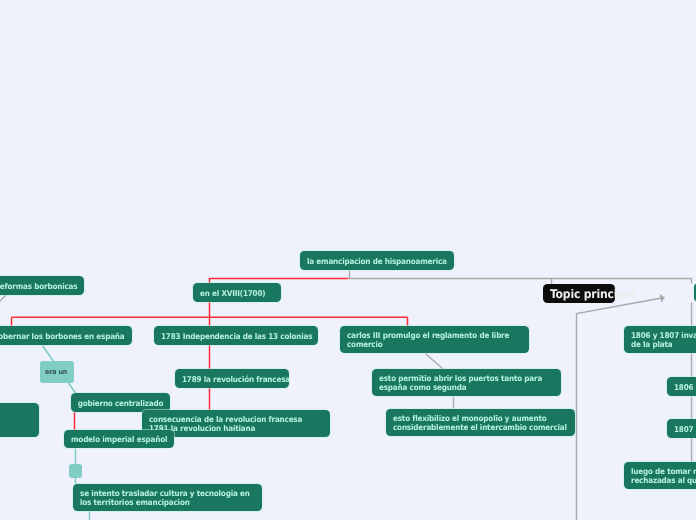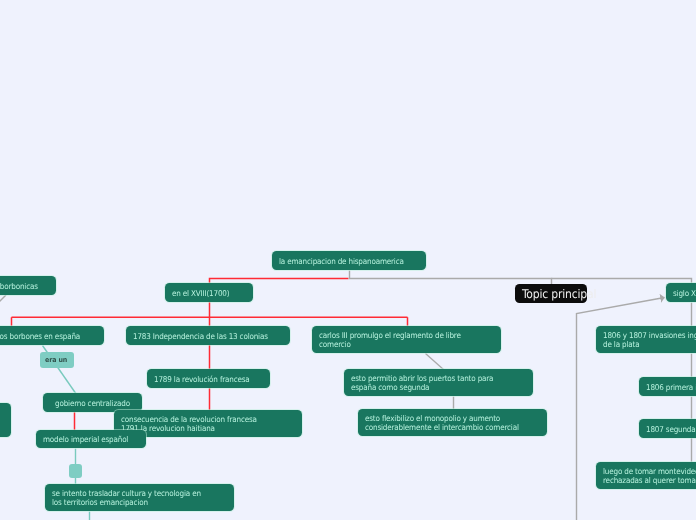--- a/index.html
+++ b/index.html
@@ -3,24 +3,24 @@
 <meta charset="utf-8">
 <title>la emancipacion de hispanoamerica</title>
 <style>
   html,body{margin:0;padding:0;}
   body{width:696px;height:520px;background:#eff2fd;overflow:hidden;
        font-family:"DejaVu Sans Condensed","DejaVu Sans",sans-serif;
        -webkit-font-smoothing:antialiased;text-rendering:geometricPrecision;}
   #canvas{transform:translateZ(0);position:relative;width:696px;height:520px;overflow:hidden;}
   svg.links{position:absolute;left:0;top:0;width:696px;height:520px;}
   .node{position:absolute;box-sizing:border-box;background:#19765f;color:#b7f2de;
-        border-radius:4.5px;font-weight:normal;font-size:8px;letter-spacing:-0.16px;
+        border-radius:4.5px;font-weight:bold;font-size:8px;letter-spacing:-0.16px;
         line-height:9px;padding:1.5px 7px 0;white-space:pre;display:flex;
         flex-direction:column;justify-content:center;
-        box-shadow:0 0 0 1px rgba(190,240,220,0.5);}
+        box-shadow:0 0 0 1px rgba(190,240,220,0.5);margin-left:28px;}
   .lbl{position:absolute;box-sizing:border-box;background:rgba(126,205,195,0.998);color:#32534d;
        border-radius:3px;font-weight:bold;font-size:7px;letter-spacing:-0.1px;
        padding:0 5px;white-space:pre;text-align:left;display:flex;
        flex-direction:column;justify-content:center;line-height:8px;}
   .root{background:rgba(11,11,11,0.998);color:#ededed;box-shadow:none;font-size:12px;letter-spacing:-0.18px;}
 </style>
 </head>
 <body>
 
 <div id="canvas">
@@ -51,22 +51,22 @@
     </svg>
 <div class="node" style="left: 272px; top: 251px; width: 154px; height: 19px;"><div>la emancipacion de hispanoamerica</div></div>
     <div class="node root" style="left: 515px; top: 284px; width: 72px; height: 19px;"><div>Topic principal</div></div>
     <div class="node" style="left: -52px; top: 276px; width: 108px; height: 19px;"><div>las reformas borbonicas</div></div>
     <div class="node" style="left: 165px; top: 283px; width: 88px; height: 19px;"><div>en el XVIII(1700)</div></div>
     <div class="node" style="left: 666px; top: 283px; width: 62px; height: 19px;"><div>siglo XIX</div></div>
     <div class="node" style="left: -51px; top: 326px; width: 155px; height: 19px;"><div>al gobernar los borbones en españa</div></div>
     <div class="node" style="left: 126px; top: 326px; width: 164px; height: 19px;"><div>1783 Independencia de las 13 colonias</div></div>
     <div class="node" style="left: 312px; top: 326px; width: 189px; height: 27px;"><div>carlos III promulgo el reglamento de libre</div><div>comercio</div></div>
     <div class="node" style="left: 596px; top: 326px; width: 189px; height: 27px;"><div>1806 y 1807 invasiones inglesas al rio</div><div>de la plata</div></div>
-    <div class="lbl" style="left: 40px; top: 352px; width: 34px; height: 16px;"><div>era un</div></div>
-    <div class="node" style="left: 147px; top: 369px; width: 123px; height: 19px;"><div>1789 la revolución francesa</div></div>
+    <div class="lbl" style="left: 40px; top: 361px; width: 34px; height: 22px;"><div>era un</div></div>
+    <div class="node" style="left: 147px; top: 369px; width: 114px; height: 19px;"><div>1789 la revolución francesa</div></div>
     <div class="node" style="left: 344px; top: 369px; width: 189px; height: 27px;"><div>esto permitio abrir los puertos tanto para</div><div>españa como segunda</div></div>
     <div class="node" style="left: 639px; top: 377px; width: 112px; height: 19px;"><div>1806 primera invasion</div></div>
     <div class="node" style="left: -60px; top: 403px; width: 71px; height: 34px;"><div></div></div>
     <div class="node" style="left: 43px; top: 393px; width: 99px; height: 19px; align-items: center;"><div>gobierno centralizado</div></div>
     <div class="node" style="left: 114px; top: 410px; width: 188px; height: 27px;"><div>consecuencia de la revolucion francesa</div><div>1791 la revolucion haitiana</div></div>
     <div class="node" style="left: 358px; top: 409px; width: 189px; height: 27px;"><div>esto flexibilizo el monopolio y aumento</div><div>considerablemente el intercambio comercial</div></div>
     <div class="node" style="left: 639px; top: 419px; width: 112px; height: 19px;"><div>1807 segunda invasion</div></div>
     <div class="node" style="left: 36px; top: 430px; width: 110px; height: 18px;"><div>modelo imperial español</div></div>
     <div class="lbl" style="left: 69px; top: 464px; width: 13px; height: 14px;"><div></div></div>
     <div class="node" style="left: 596px; top: 462px; width: 189px; height: 27px;"><div>luego de tomar montevideo fueron</div><div>rechazadas al querer tomar buenos aires</div></div>

